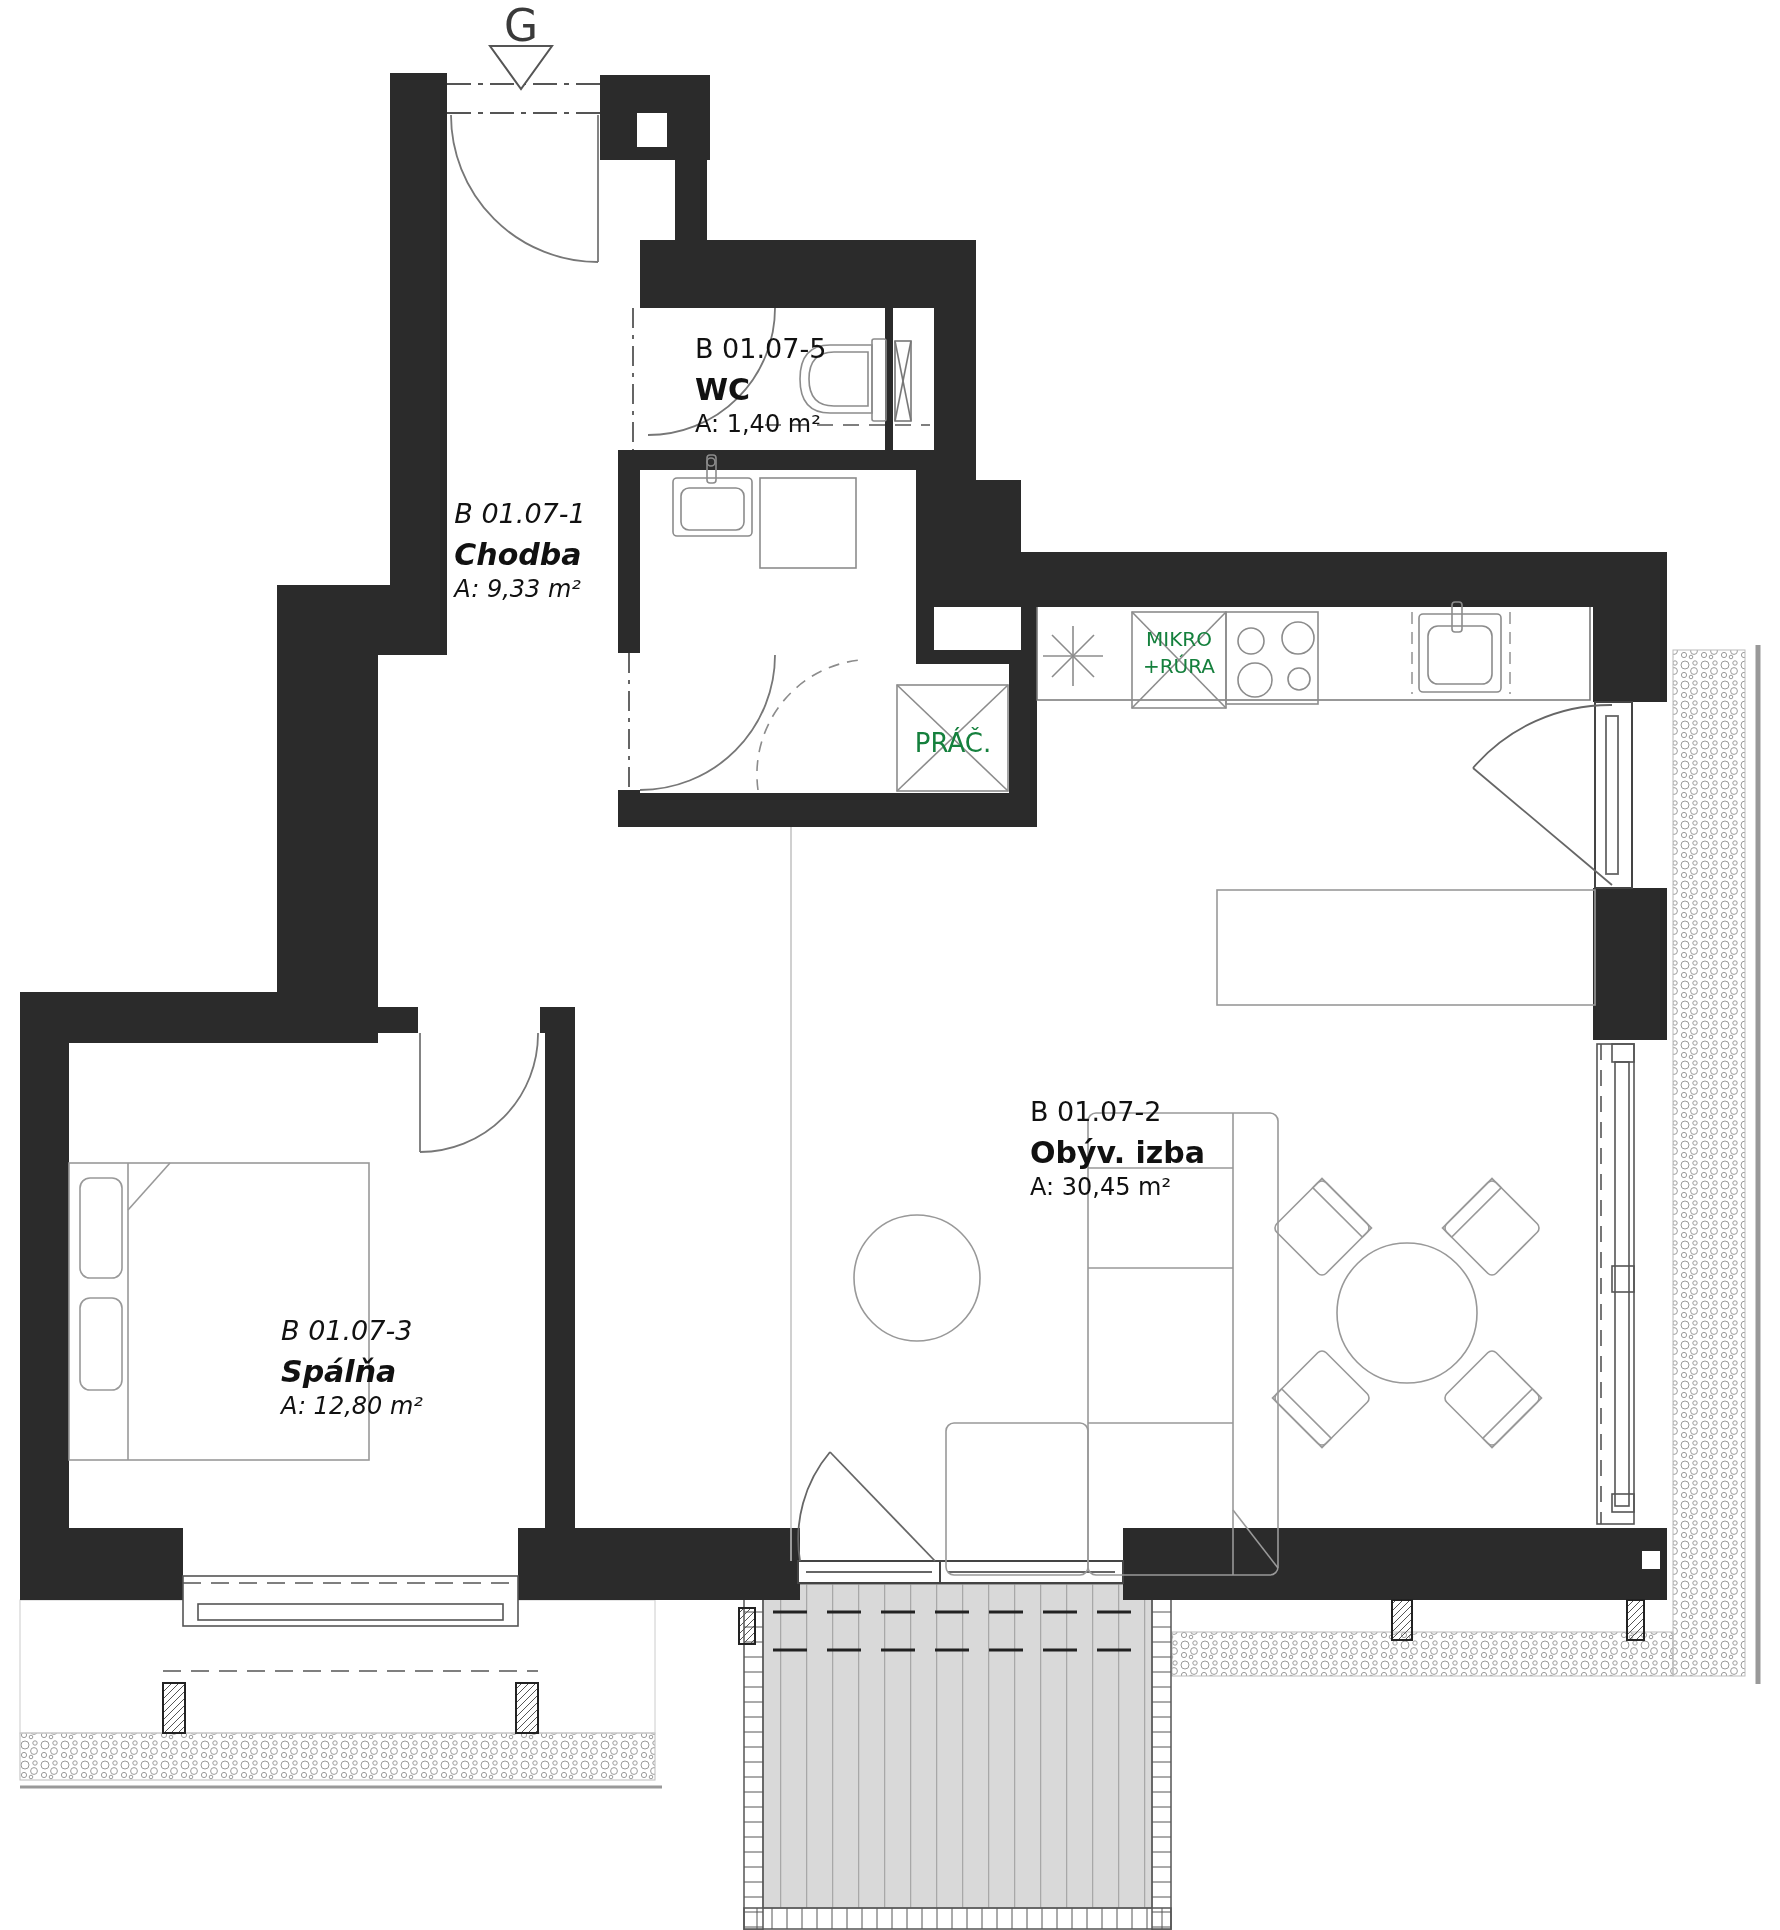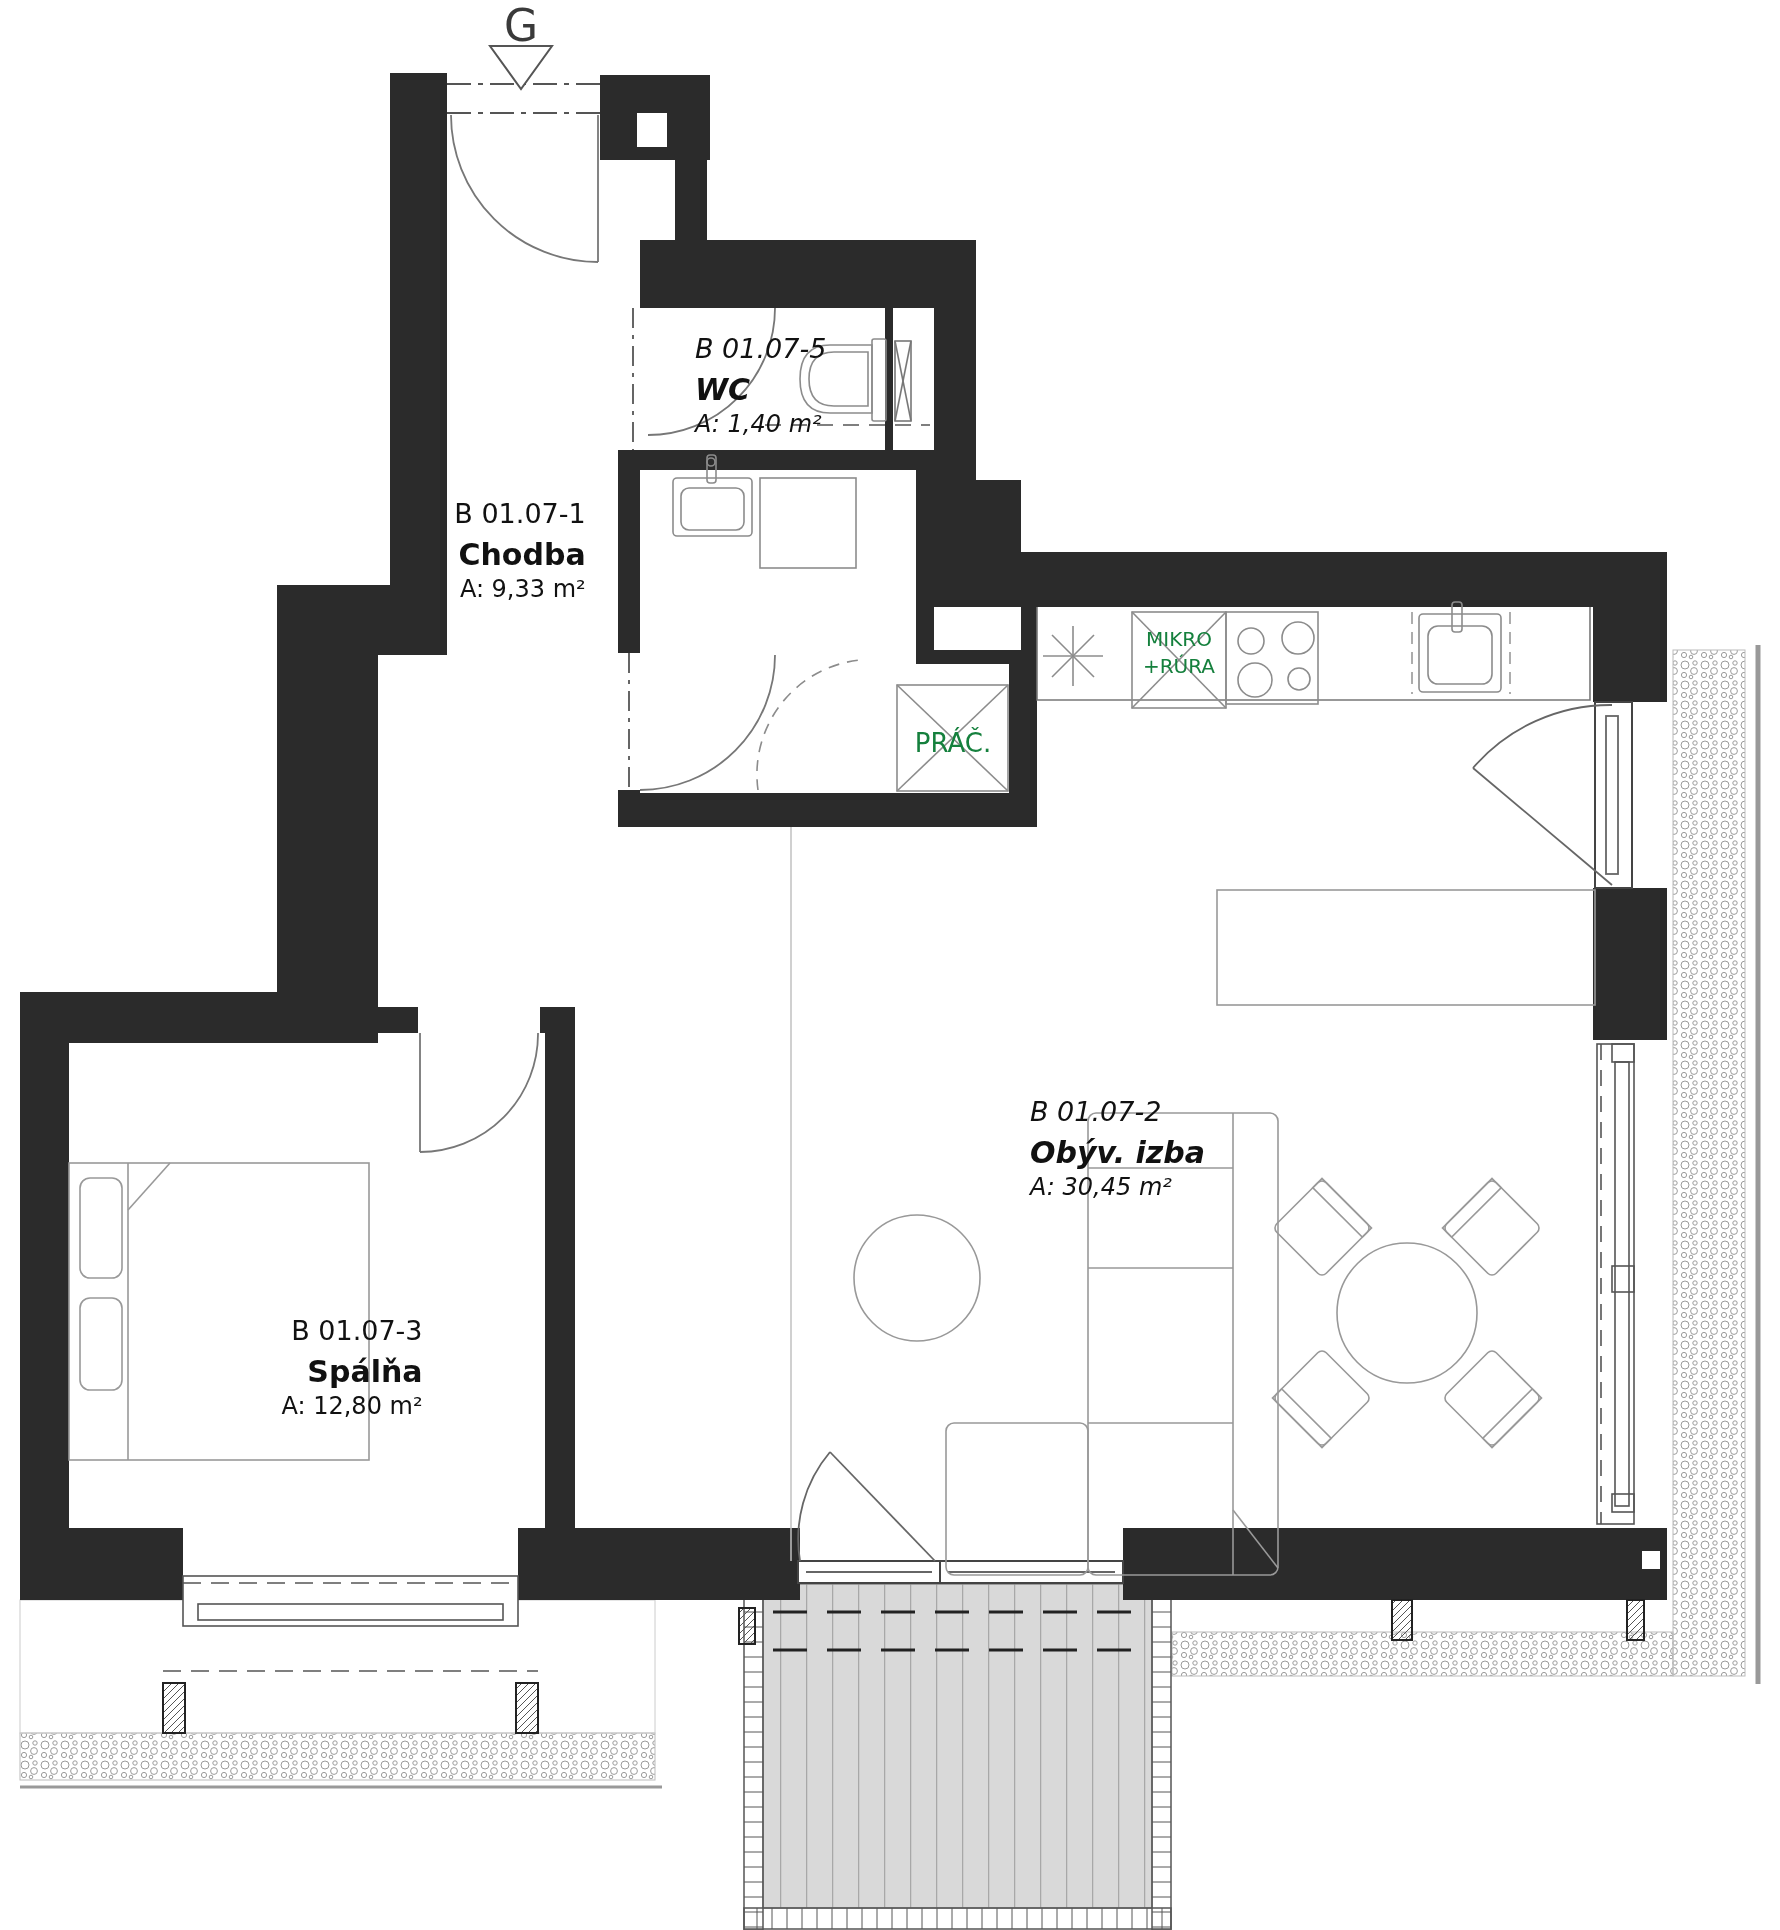--- a/index.html
+++ b/index.html
@@ -3,22 +3,22 @@
 <meta charset="utf-8">
 <style>
   html,body{margin:0;padding:0;background:#ffffff;}
   body{font-family:"DejaVu Sans", sans-serif;}
   .plan{position:relative;width:1780px;height:1930px;background:#ffffff;overflow:hidden;}
   .plan svg{position:absolute;left:0;top:0;}
   .room-label{position:absolute;color:#111;line-height:1.15;}
   .room-label .rid{font-size:27px;}
   .room-label .rname{font-size:30px;font-weight:bold;margin-top:9px;}
   .room-label .rarea{font-size:24px;margin-top:3px;}
-  .center{transform:translateX(-50%);text-align:right;}
-  .leftal{text-align:left;font-style:italic;}
+  .center{transform:translateX(-50%);text-align:left;font-style:italic;}
+  .leftal{text-align:left;}
   .fixture-label{position:absolute;color:#15803d;font-size:20px;line-height:1.35;text-align:center;transform:translateX(-50%);}
   .washer-label{font-size:26px;}
   .g-marker{position:absolute;color:#3a3a3a;font-size:44px;transform:translateX(-50%);}
 </style>
 </head>
 <body>
 
 <div class="plan">
 
 <svg width="1780" height="1930" viewBox="0 0 1780 1930">

